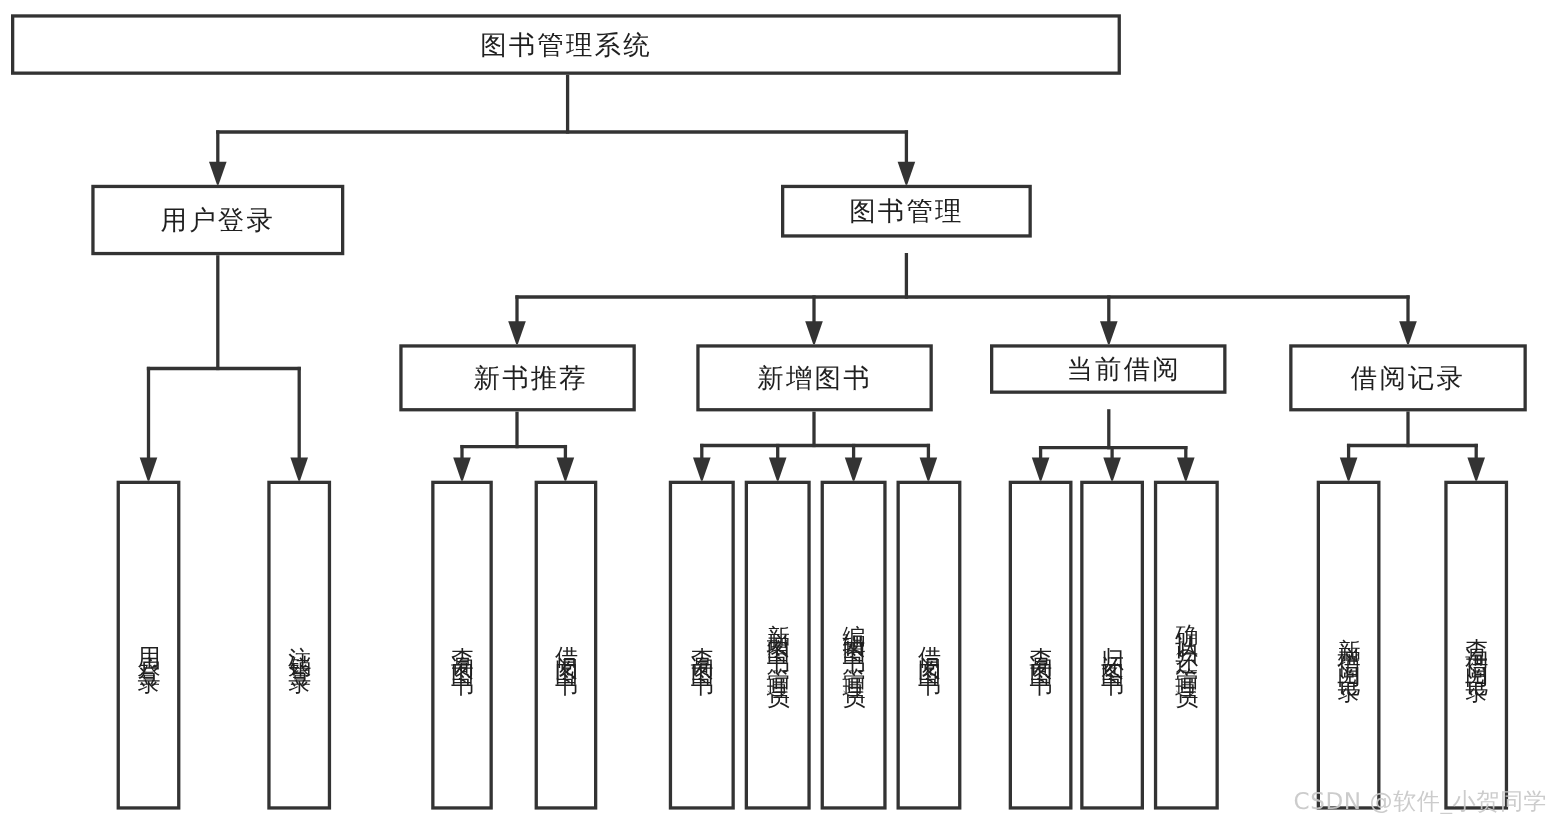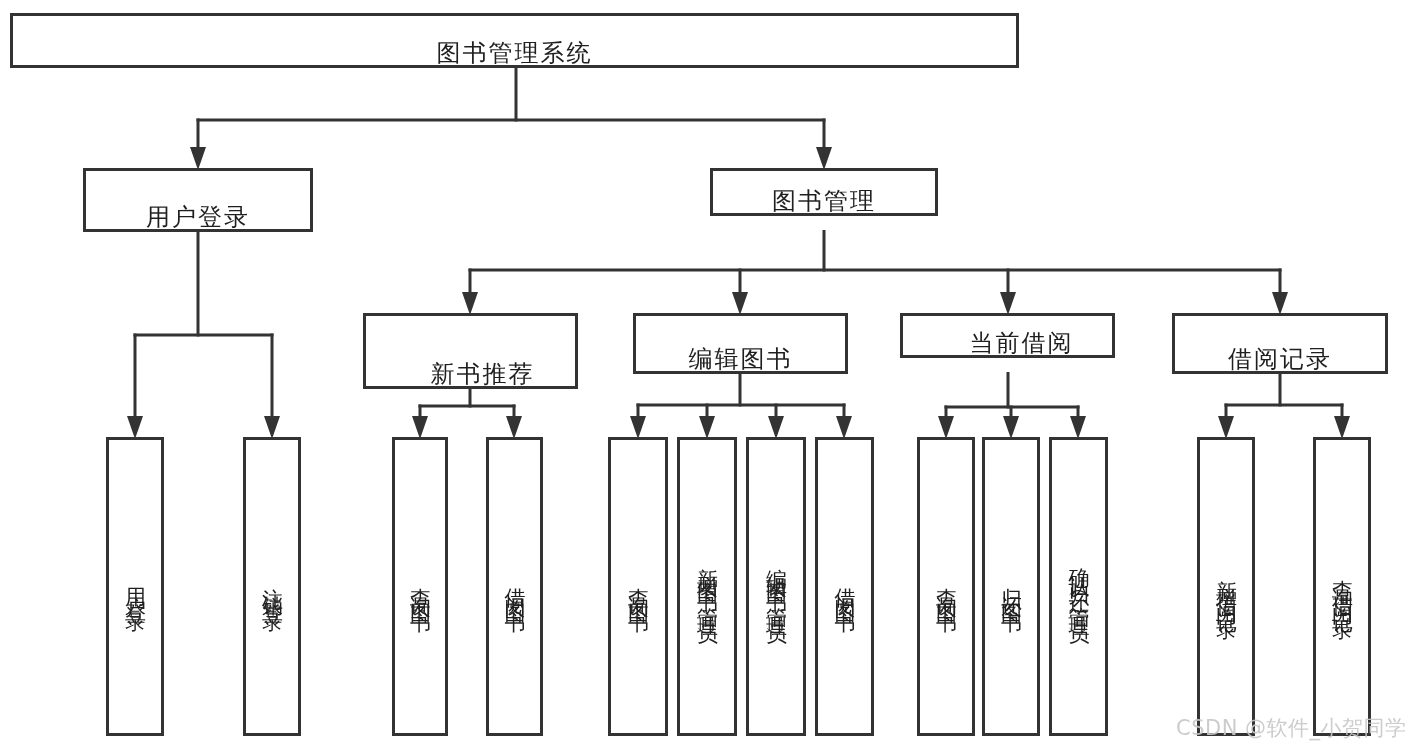--- a/index.html
+++ b/index.html
@@ -4,21 +4,21 @@
 <style>
   html,body { margin:0; padding:0; background:#ffffff; }
   .canvas {
     position:relative; width:1405px; height:747px;
     background:#ffffff; overflow:hidden;
     font-family:"DejaVu Sans","Liberation Sans",sans-serif;
   }
   svg.wires { position:absolute; left:0; top:0; z-index:1; }
   .hbox {
     position:absolute; box-sizing:border-box; background:#ffffff;
-    border:3px solid #333333; display:flex; align-items:flex-end; justify-content:center;
+    border:3px solid #333333; display:flex; align-items:center; justify-content:center;
     z-index:2;
   }
   .hbox span {
     font-size:24px; letter-spacing:2px; color:#1f1f1f; white-space:nowrap; line-height:1;
   }
   .vbox {
     position:absolute; box-sizing:border-box; background:#ffffff;
     border:3px solid #333333; display:flex; align-items:center; justify-content:center;
     top:437px; height:299px; z-index:2;
   }
@@ -107,25 +107,25 @@
     <span>图书管理系统</span>
   </div>
 
   <div class="hbox" style="left:83px; top:168px; width:230px; height:64px;">
     <span>用户登录</span>
   </div>
   <div class="hbox" style="left:710px; top:168px; width:228px; height:48px;">
     <span>图书管理</span>
   </div>
 
-  <div class="hbox" style="left:363px; top:313px; width:215px; height:76px;padding-left:24px;">
+  <div class="hbox" style="left:363px; top:313px; width:215px; height:61px;padding-left:24px;">
     <span>新书推荐</span>
   </div>
   <div class="hbox" style="left:633px; top:313px; width:215px; height:61px;">
-    <span>编辑图书</span>
+    <span>新增图书</span>
   </div>
   <div class="hbox" style="left:900px; top:313px; width:215px; height:45px;padding-left:28px;">
     <span>当前借阅</span>
   </div>
   <div class="hbox" style="left:1172px; top:313px; width:216px; height:61px;">
     <span>借阅记录</span>
   </div>
 
   <div class="vbox" style="left:106px; width:58px;">
     <span>用户登录</span>

